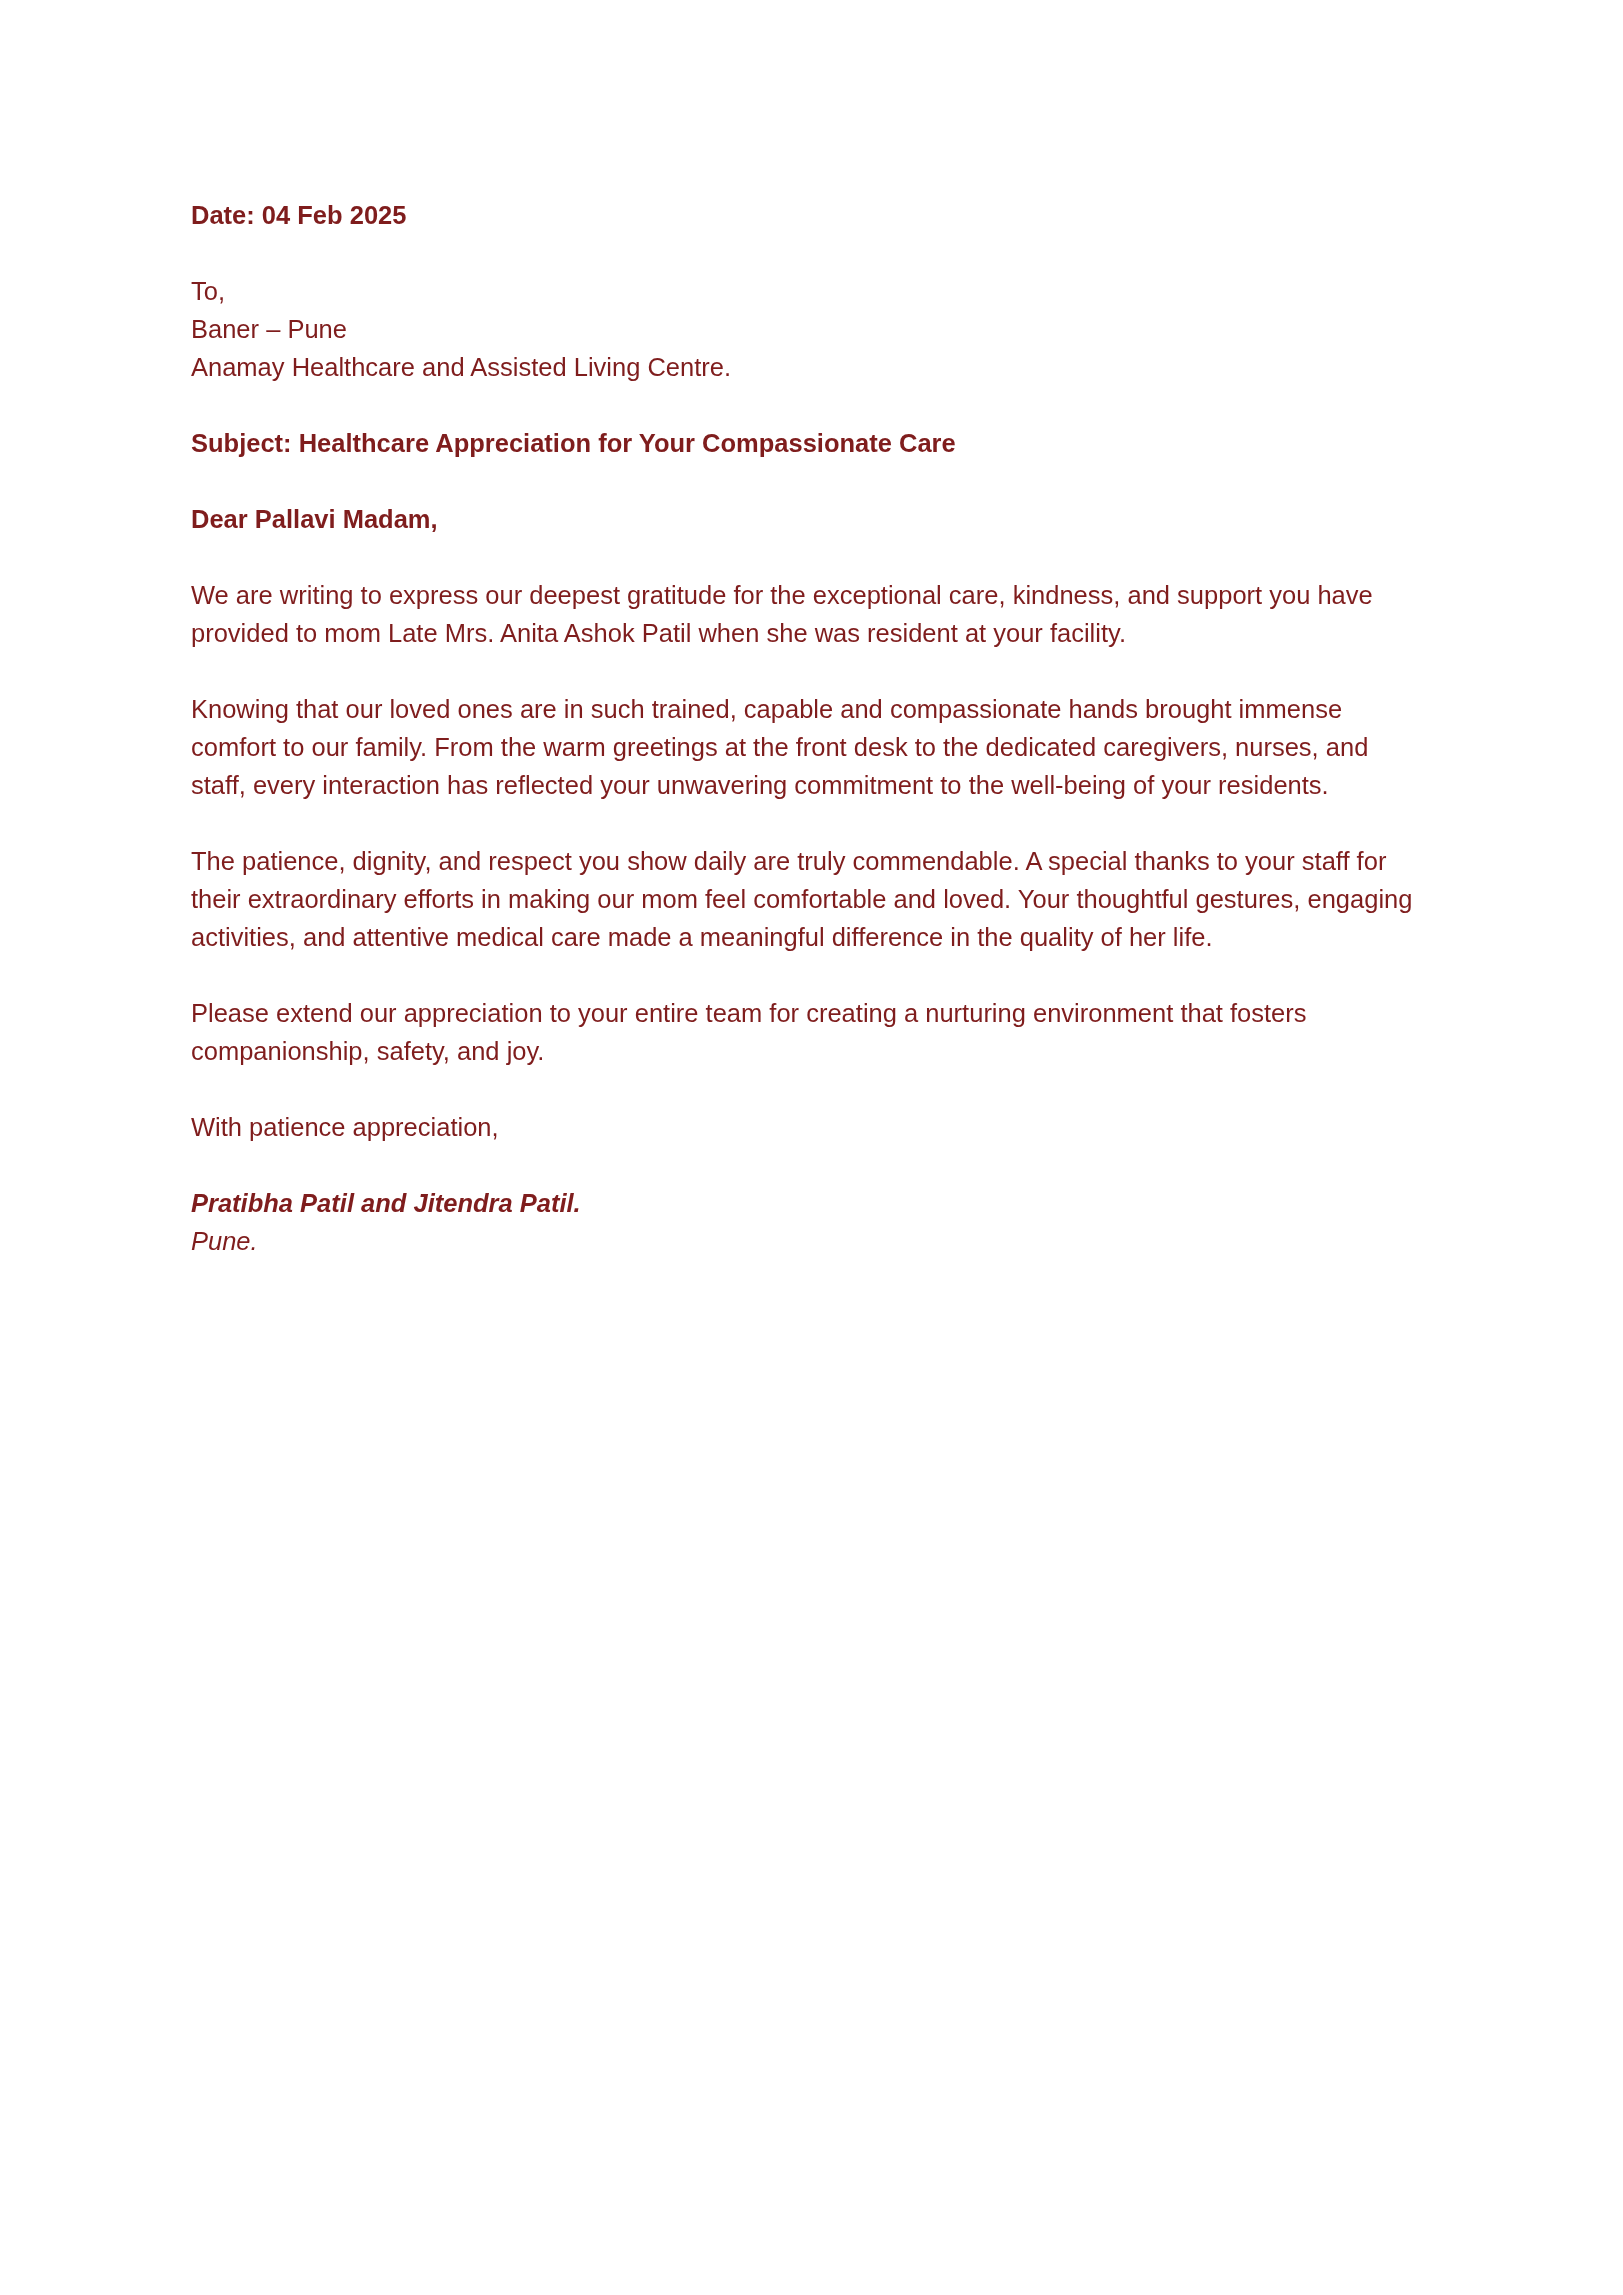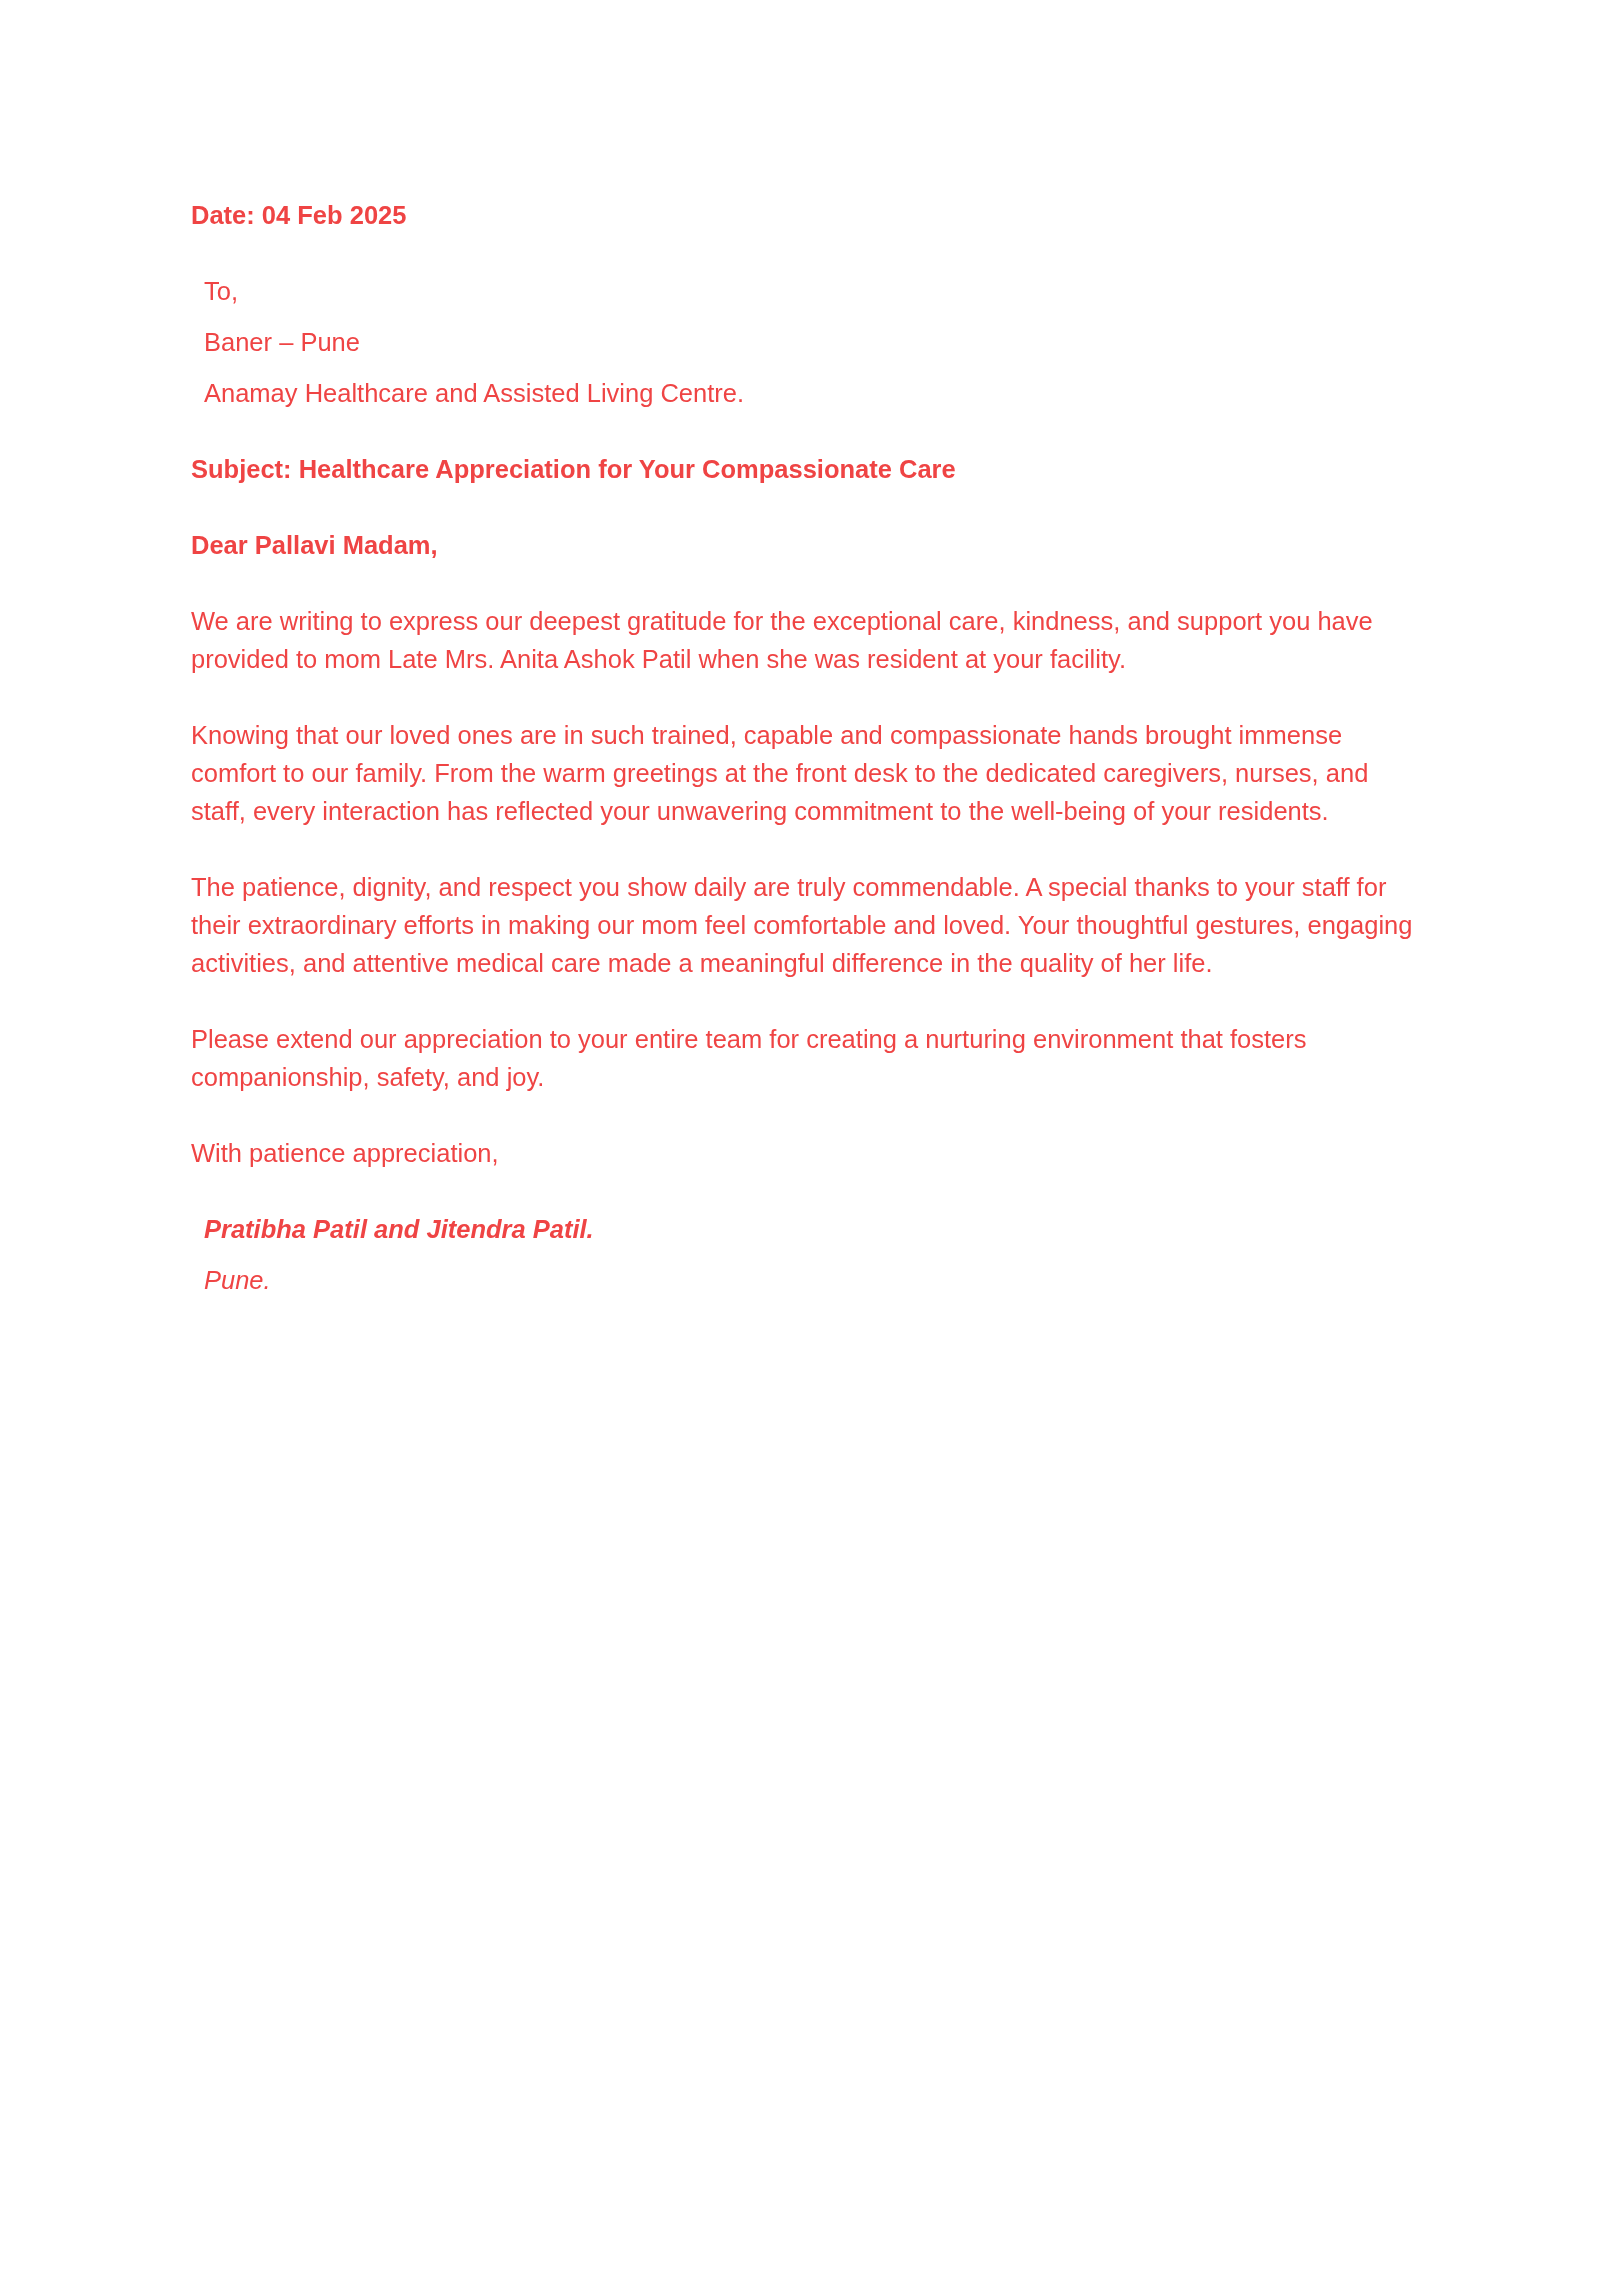--- a/index.html
+++ b/index.html
@@ -5,38 +5,38 @@
   html, body {
     margin: 0;
     padding: 0;
     background: #ffffff;
   }
   .page {
     position: relative;
     width: 1623px;
     height: 2295px;
     background: #ffffff;
-    color: #ef4444;
+    color: #7f1d1d;
     font-family: "Liberation Sans", sans-serif;
     font-size: 25.5px;
     line-height: 38px;
     box-sizing: border-box;
     padding: 196px 196px 0 191px;
   }
   .letter-body {
     max-width: 1243px;
   }
   .page p {
     margin: 0 0 38px 0;
   }
   .bold {
     font-weight: bold;
   }
   .block-line {
-    margin: 13px;
+    margin: 0;
   }
   .recipient-block {
     margin: 0 0 38px 0;
   }
   .signature-block {
     margin: 0;
     font-style: italic;
   }
 </style>
 </head>

